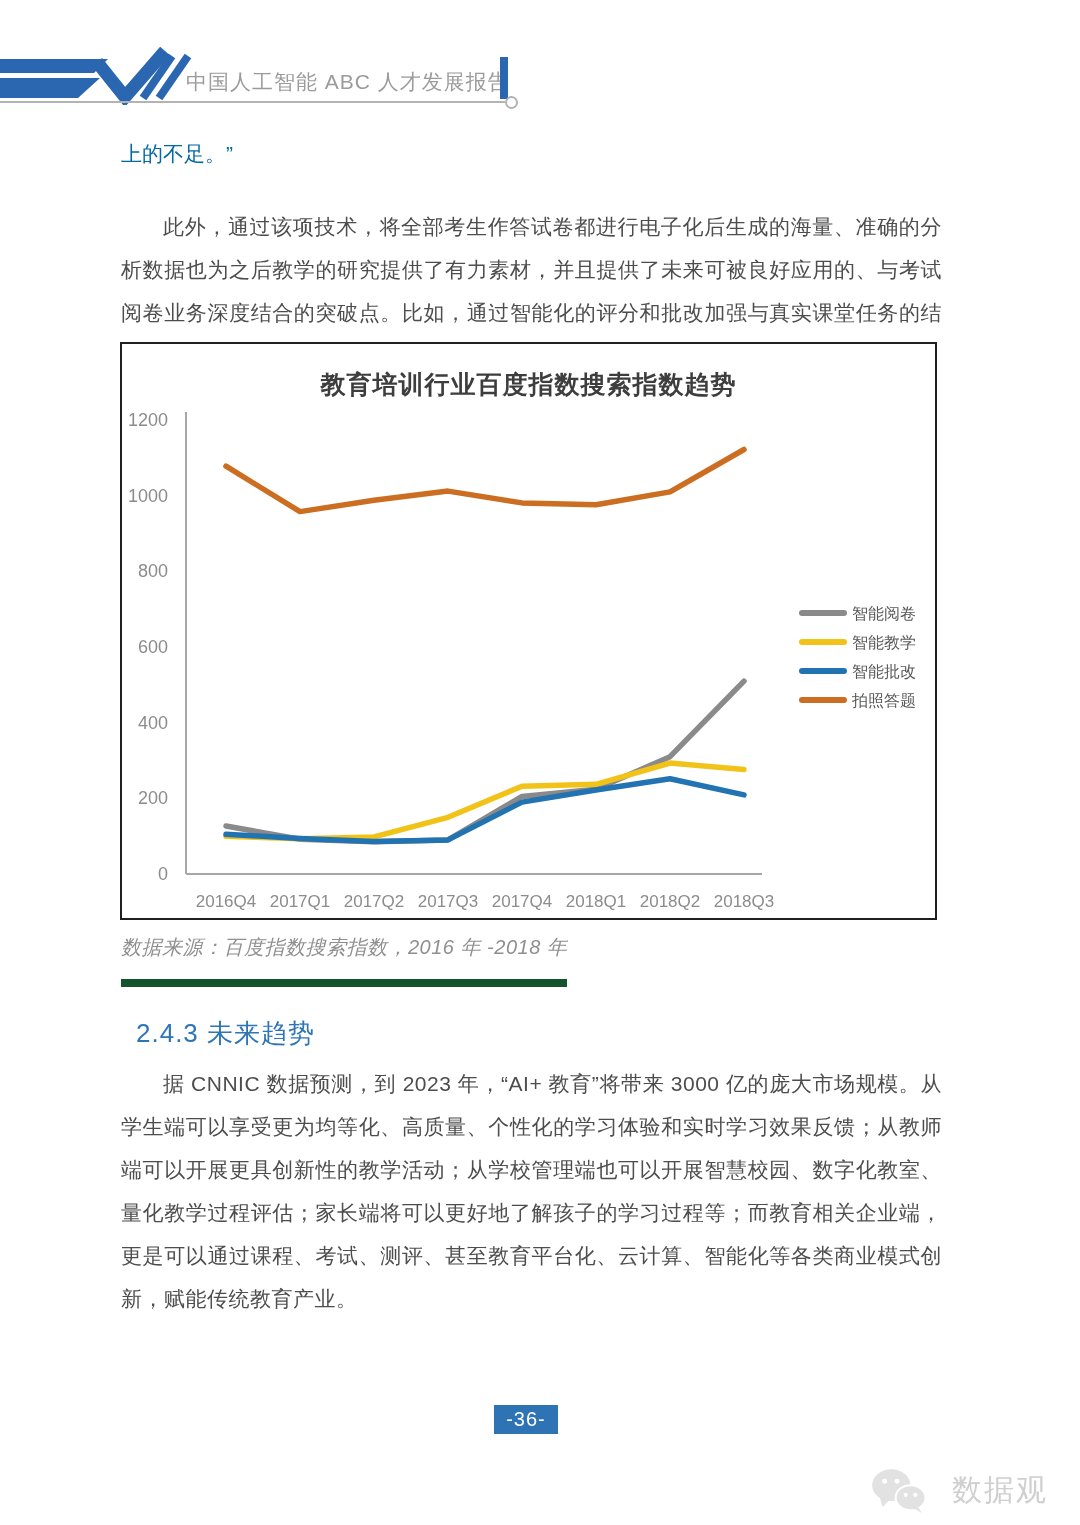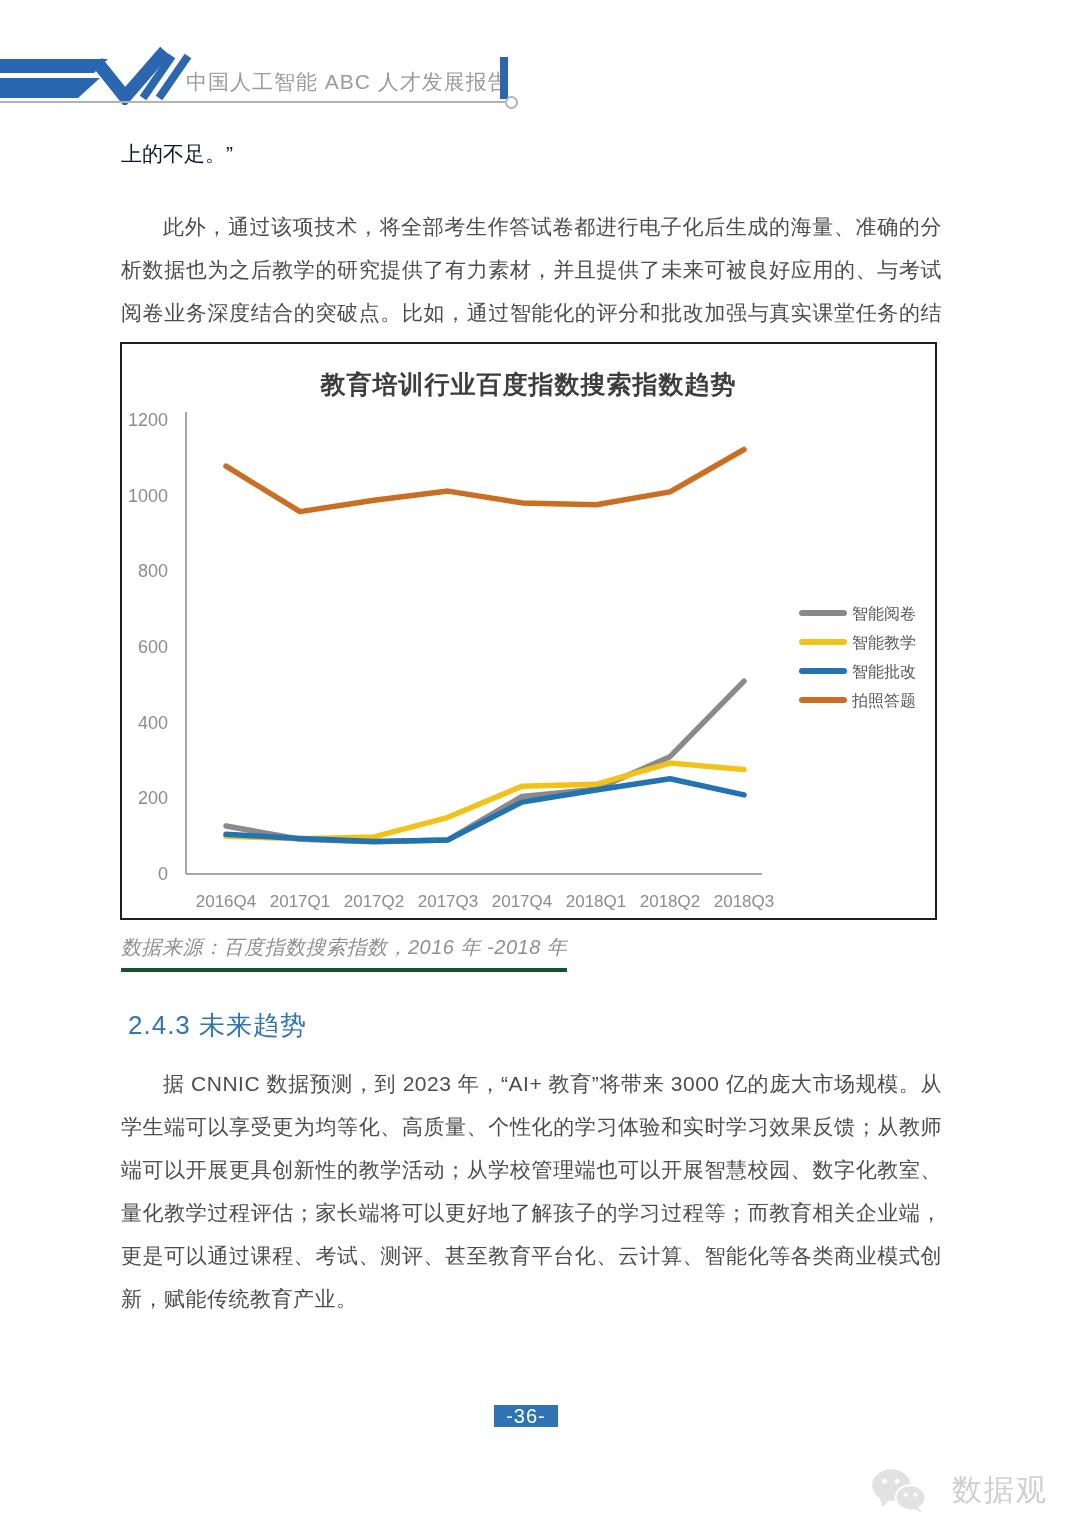--- a/index.html
+++ b/index.html
@@ -23,21 +23,21 @@
   .header-rule{
     position:absolute;left:0;top:101px;width:505px;height:2px;background:#b3b3b3;
   }
   .header-rule-dot{
     position:absolute;left:505px;top:96px;width:9px;height:9px;
     border:2px solid #b3b3b3;border-radius:50%;background:#ffffff;
   }
   
   .opening-line{
     position:absolute;left:121px;top:140px;margin:0;
-    font-size:21px;color:#0f172a;
+    font-size:21px;color:#0369a1;
   }
   .para{
     position:absolute;left:121px;width:821px;margin:0;
     font-size:21px;line-height:43px;color:#4d4d4d;
     text-align:justify;text-indent:2em;letter-spacing:.5px;
   }
   .para-1{top:205px;}
   .para-2{top:1062px;}
   
   .chart-box{
@@ -48,29 +48,29 @@
     position:absolute;left:0;top:24px;width:100%;
     text-align:center;font-size:25px;font-weight:bold;color:#3d3d3d;letter-spacing:1px;
   }
   .chart-svg{position:absolute;left:0;top:0;width:813px;height:574px;}
   
   .figure-caption{
     position:absolute;left:121px;top:934px;
     font-size:20px;font-style:italic;color:#8f8f8f;letter-spacing:.5px;
   }
   .figure-caption span{
-    display:inline-block;border-bottom:4px solid #14532d;padding-bottom:7px;
+    display:inline-block;border-bottom:8px solid #14532d;padding-bottom:18px;
   }
   .section-heading{
-    position:absolute;left:120px;top:1000px;margin:8px;
+    position:absolute;left:120px;top:1000px;margin:16px;
     font-size:26px;font-weight:500;color:#2e75b6;letter-spacing:1px;
   }
   
   .page-badge{
-    position:absolute;left:494px;top:1405px;width:64px;height:22px;
+    position:absolute;left:494px;top:1405px;width:64px;height:29px;
     background:#2e74b5;display:flex;align-items:center;justify-content:center;
   }
   .page-badge span{color:#ffffff;font-size:20px;letter-spacing:1px;}
   .watermark{
     position:absolute;right:32px;top:1466px;
     display:flex;align-items:center;gap:24px;
   }
   .watermark-text{font-size:30px;color:#cfcfcf;letter-spacing:2px;}
 </style>
 </head>

